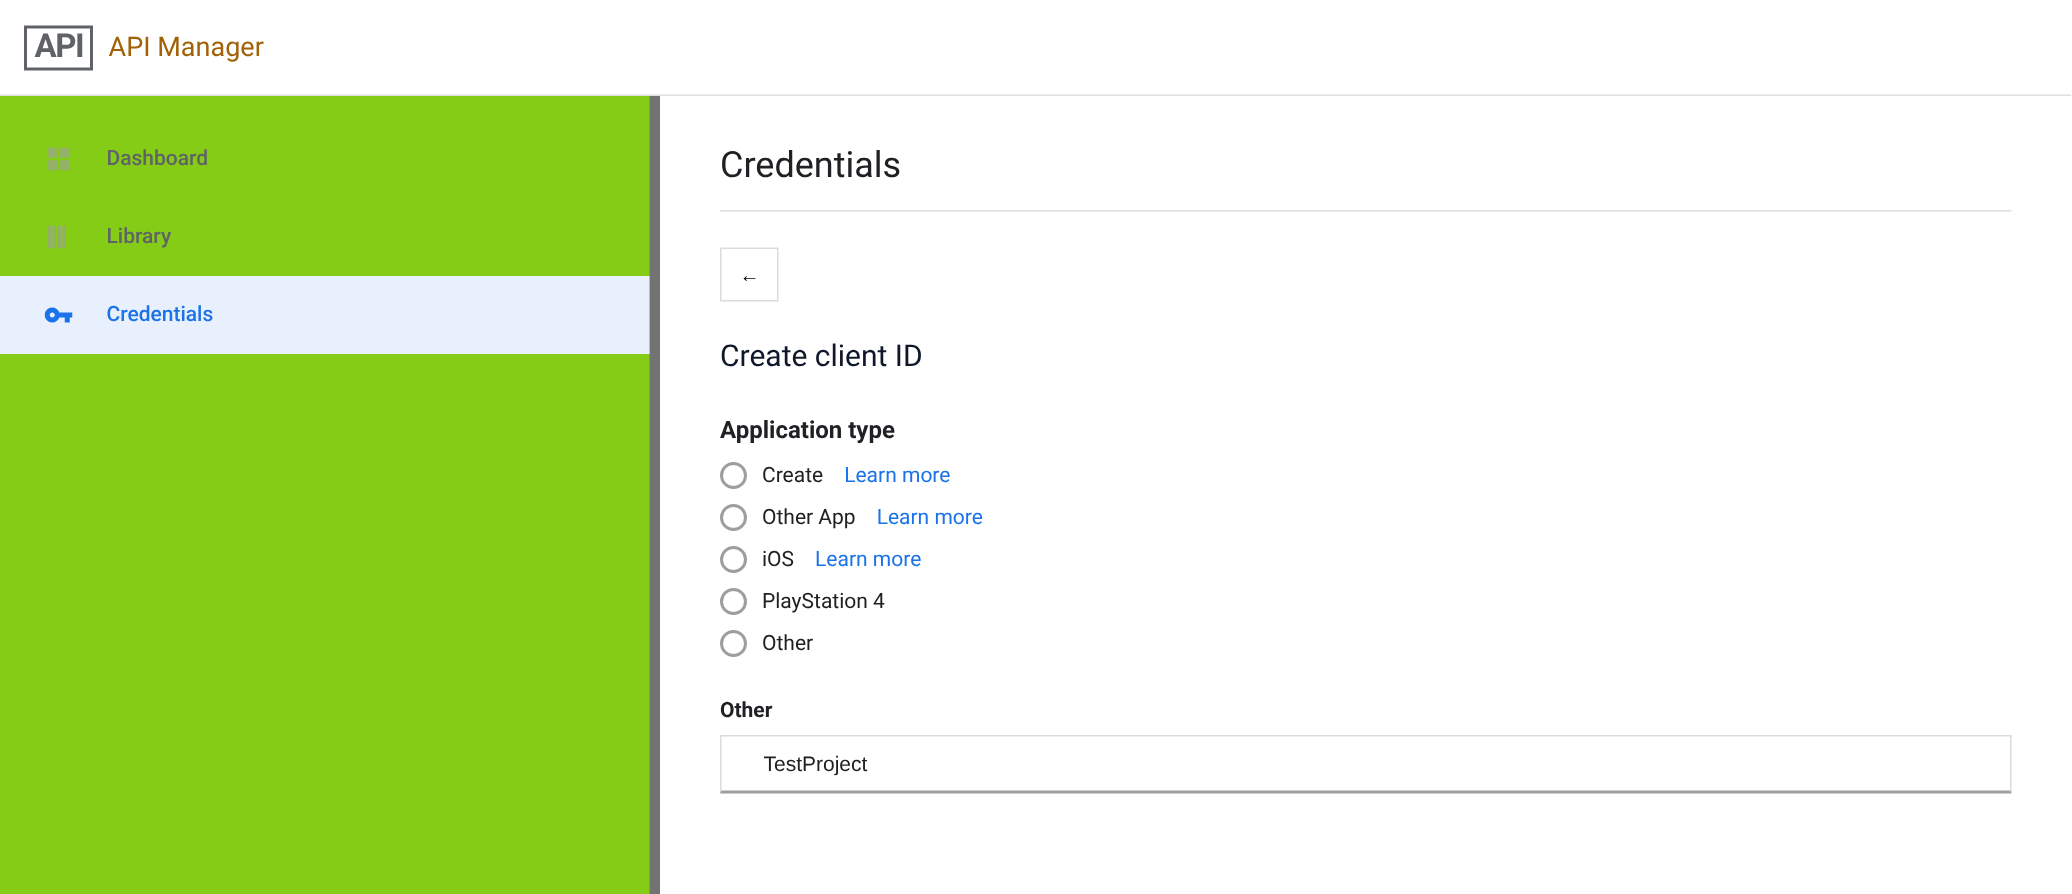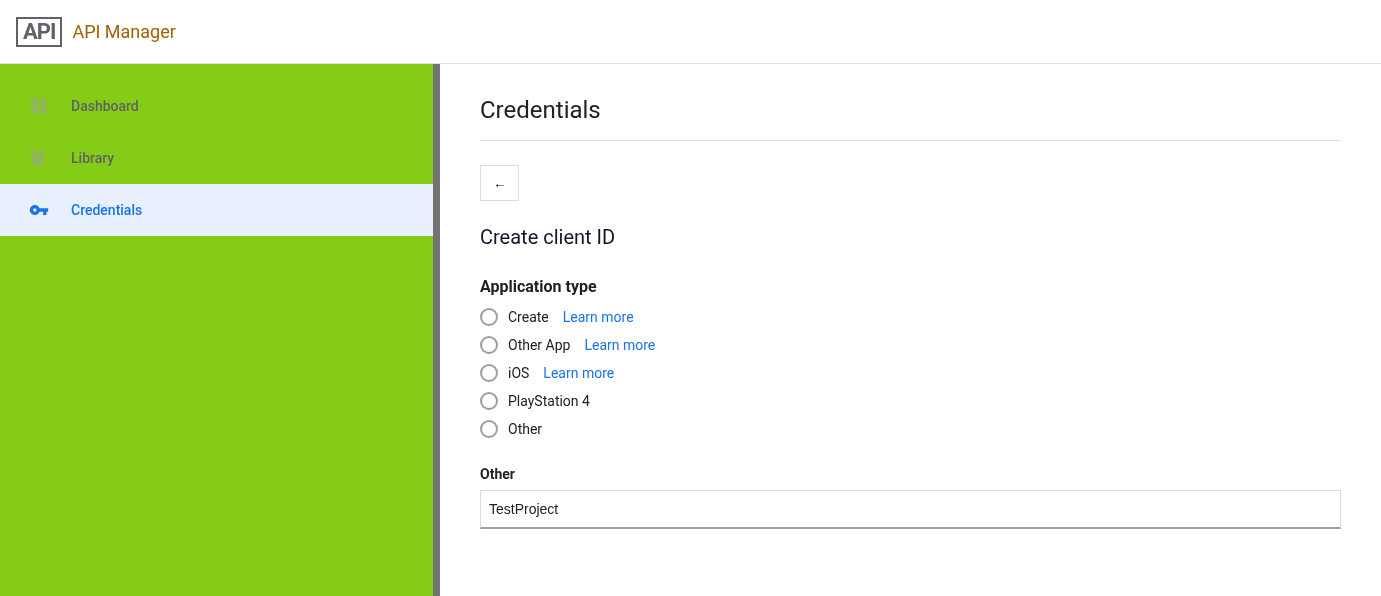--- a/index.html
+++ b/index.html
@@ -191,21 +191,21 @@
       font-size: 14px;
       font-weight: 700;
       color: #202124;
       margin-bottom: 8px;
     }
     .name-input {
       width: 100%;
       max-width: 880px;
       border: 1px solid #dadce0;
       border-bottom: 2px solid #9e9e9e;
-      padding: 10px 8px;
+      padding: 10px 28px;
       font-size: 14px;
       color: #202124;
       outline: none;
     }
   </style>
 </head>
 <body>
 
 <div class="header">
   <div class="header-logo">

